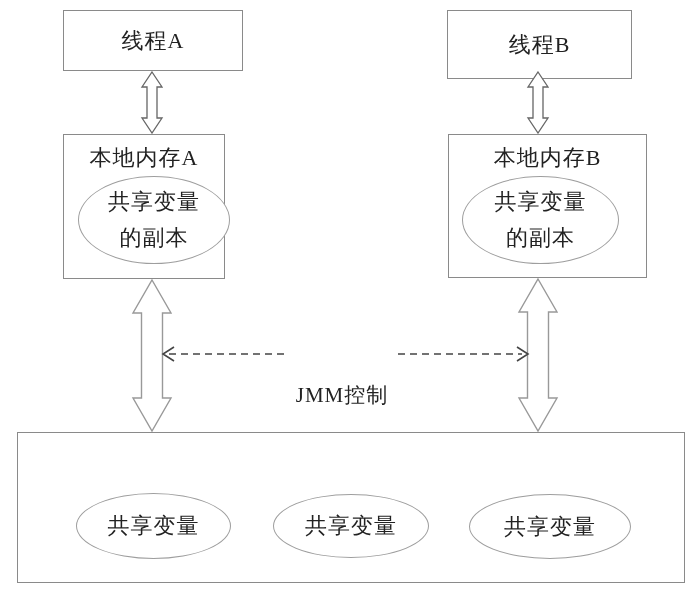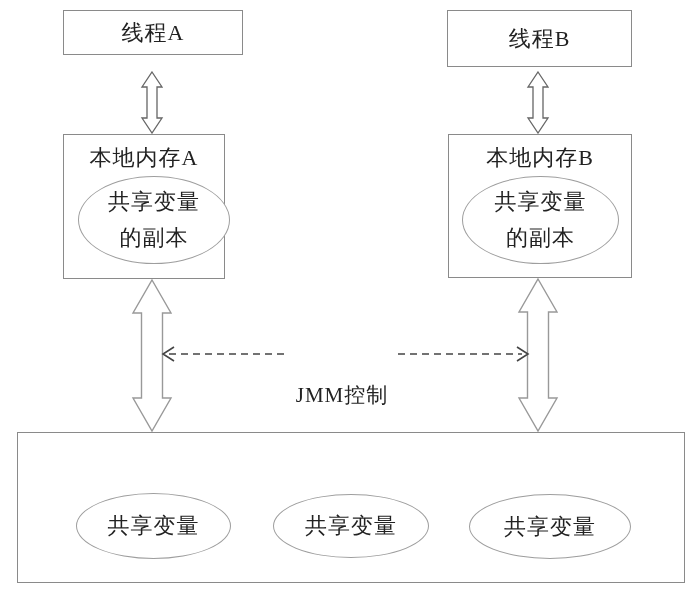--- a/index.html
+++ b/index.html
@@ -71,45 +71,45 @@
     padding: 0 4px;
     white-space: nowrap;
     margin-top: 42px;
   }
 </style>
 </head>
 <body>
 
 <div class="canvas">
 
-  <div class="box" style="left:63px; top:10px; width:180px; height:45px;">
+  <div class="box" style="left:63px; top:10px; width:180px; height:61px;">
     <div class="box-label-center">线程A</div>
   </div>
 
-  <div class="box" style="left:447px; top:10px; width:185px; height:57px;">
+  <div class="box" style="left:447px; top:10px; width:185px; height:69px;">
     <div class="box-label-center">线程B</div>
   </div>
 
   <svg class="arrow-svg" style="left:140px; top:71px;" width="24" height="63" viewBox="0 0 24 63">
     <polygon points="12,1 22,16 17,16 17,47 22,47 12,62 2,47 7,47 7,16 2,16" fill="#ffffff" stroke="#666666" stroke-width="1.3" stroke-linejoin="miter"></polygon>
   </svg>
 
   <svg class="arrow-svg" style="left:526px; top:71px;" width="24" height="63" viewBox="0 0 24 63">
     <polygon points="12,1 22,16 17,16 17,47 22,47 12,62 2,47 7,47 7,16 2,16" fill="#ffffff" stroke="#666666" stroke-width="1.3" stroke-linejoin="miter"></polygon>
   </svg>
 
   <div class="box" style="left:63px; top:134px; width:162px; height:145px;">
     <div class="box-label-top">本地内存A</div>
     <div class="ellipse" style="left:14px; top:41px; width:152px; height:88px;">
       <span class="line">共享变量</span>
       <span class="line">的副本</span>
     </div>
   </div>
 
-  <div class="box" style="left:448px; top:134px; width:184px; height:144px;">
+  <div class="box" style="left:448px; top:134px; width:199px; height:144px;">
     <div class="box-label-top">本地内存B</div>
     <div class="ellipse" style="left:13px; top:41px; width:157px; height:88px;">
       <span class="line">共享变量</span>
       <span class="line">的副本</span>
     </div>
   </div>
 
   <svg class="arrow-svg" style="left:131px; top:279px;" width="42" height="153" viewBox="0 0 42 153">
     <polygon points="21,1 40,34 31.5,34 31.5,119 40,119 21,152 2,119 10.5,119 10.5,34 2,34" fill="#ffffff" stroke="#999999" stroke-width="1.4" stroke-linejoin="miter"></polygon>
   </svg>

